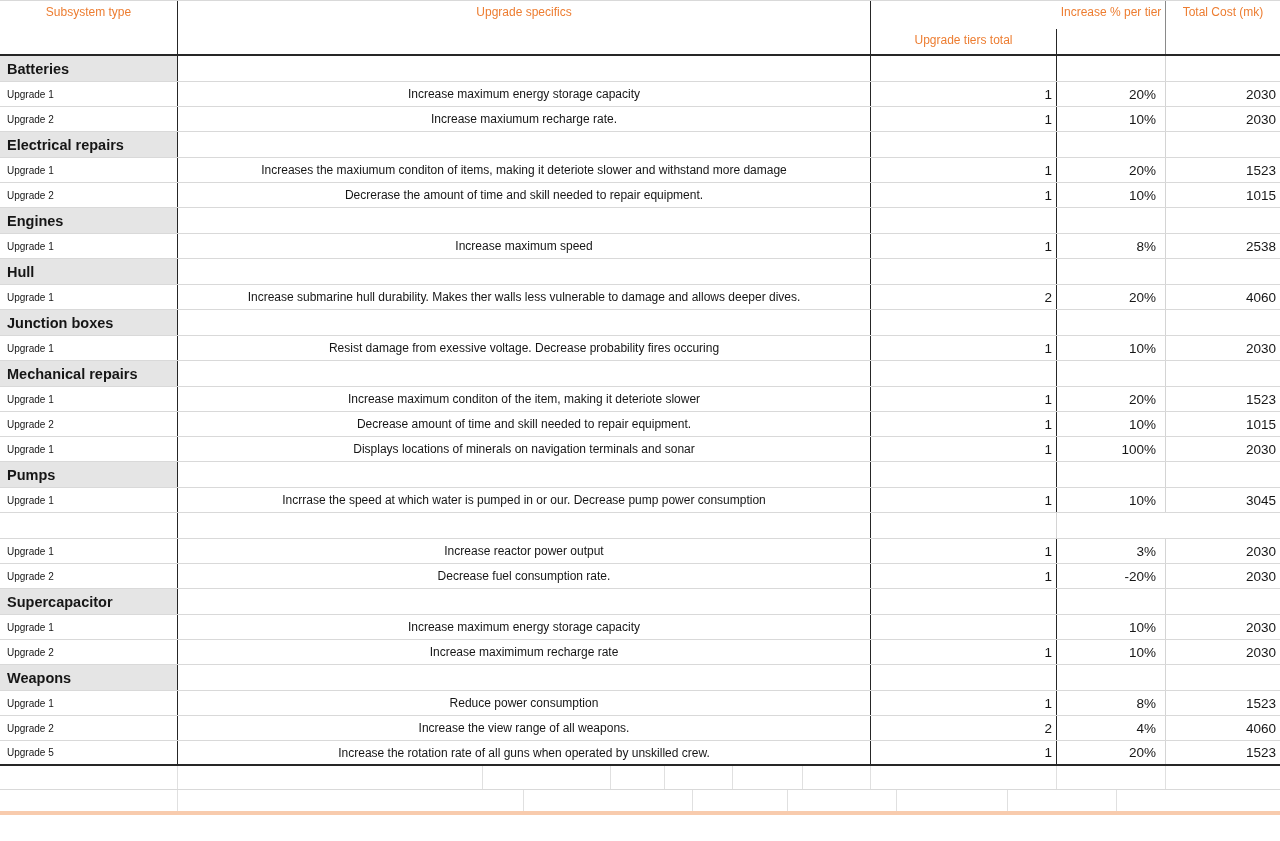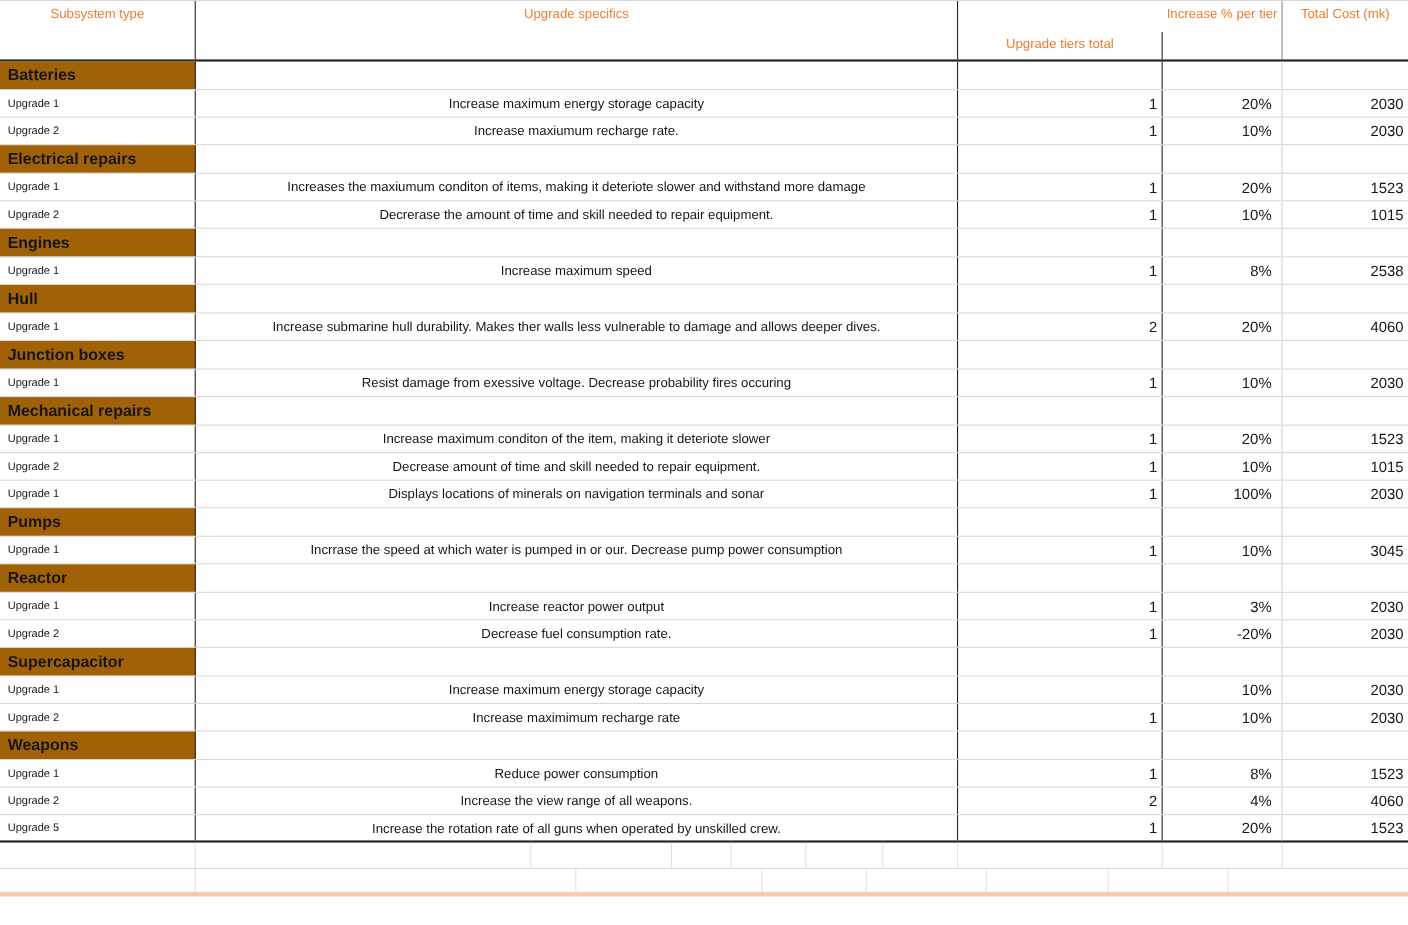--- a/index.html
+++ b/index.html
@@ -39,21 +39,21 @@
   
   .row{grid-template-columns:178px 693px 186px 109px 114px;border-bottom:1px solid #d9d9d9;}
   .row.category{height:26px;}
   .row.upgrade{height:25px;}
   .row.last-row{border-bottom:2px solid #262626;}
   .colA{border-right:1.5px solid #262626;padding-left:7px;}
   .colB{border-right:1.5px solid #262626;justify-content:center;text-align:center;}
   .colC{border-right:1.5px solid #262626;justify-content:flex-end;padding-right:4px;}
   .colD{border-right:1px solid #d4d4d4;justify-content:flex-end;padding-right:9px;}
   .colE{justify-content:flex-end;padding-right:4px;}
-  .cat-cell{background:#a16207;font-size:14.5px;font-weight:700;color:#161616;}
+  .cat-cell{background:#e5e5e5;font-size:14.5px;font-weight:700;color:#161616;}
   .up-label{font-size:10px;color:#161616;}
   .desc{font-size:12px;color:#161616;}
   .num{font-size:13.5px;color:#161616;}
 
   
   .frow{
     grid-template-columns:178px 305px 128px 54px 68px 70px 68px 186px 109px 114px;
     border-bottom:1px solid #d9d9d9;
   }
   .frow .fcell{box-sizing:border-box;border-right:1px solid #e0e0e0;display:flex;align-items:center;overflow:hidden;}
@@ -205,21 +205,20 @@
         <div class="cell colE"></div>
       </div>
       <div class="row upgrade">
         <div class="cell colA up-label">Upgrade 1</div>
         <div class="cell colB desc">Incrrase the speed at which water is pumped in or our. Decrease pump power consumption</div>
         <div class="cell colC num">1</div>
         <div class="cell colD num">10%</div>
         <div class="cell colE num">3045</div>
       </div>
       <div class="row category">
-        <div class="cell colA cat-cell">Reactor</div>
         <div class="cell colB"></div>
         <div class="cell colC"></div>
         <div class="cell colD"></div>
         <div class="cell colE"></div>
       </div>
       <div class="row upgrade">
         <div class="cell colA up-label">Upgrade 1</div>
         <div class="cell colB desc">Increase reactor power output</div>
         <div class="cell colC num">1</div>
         <div class="cell colD num">3%</div>

